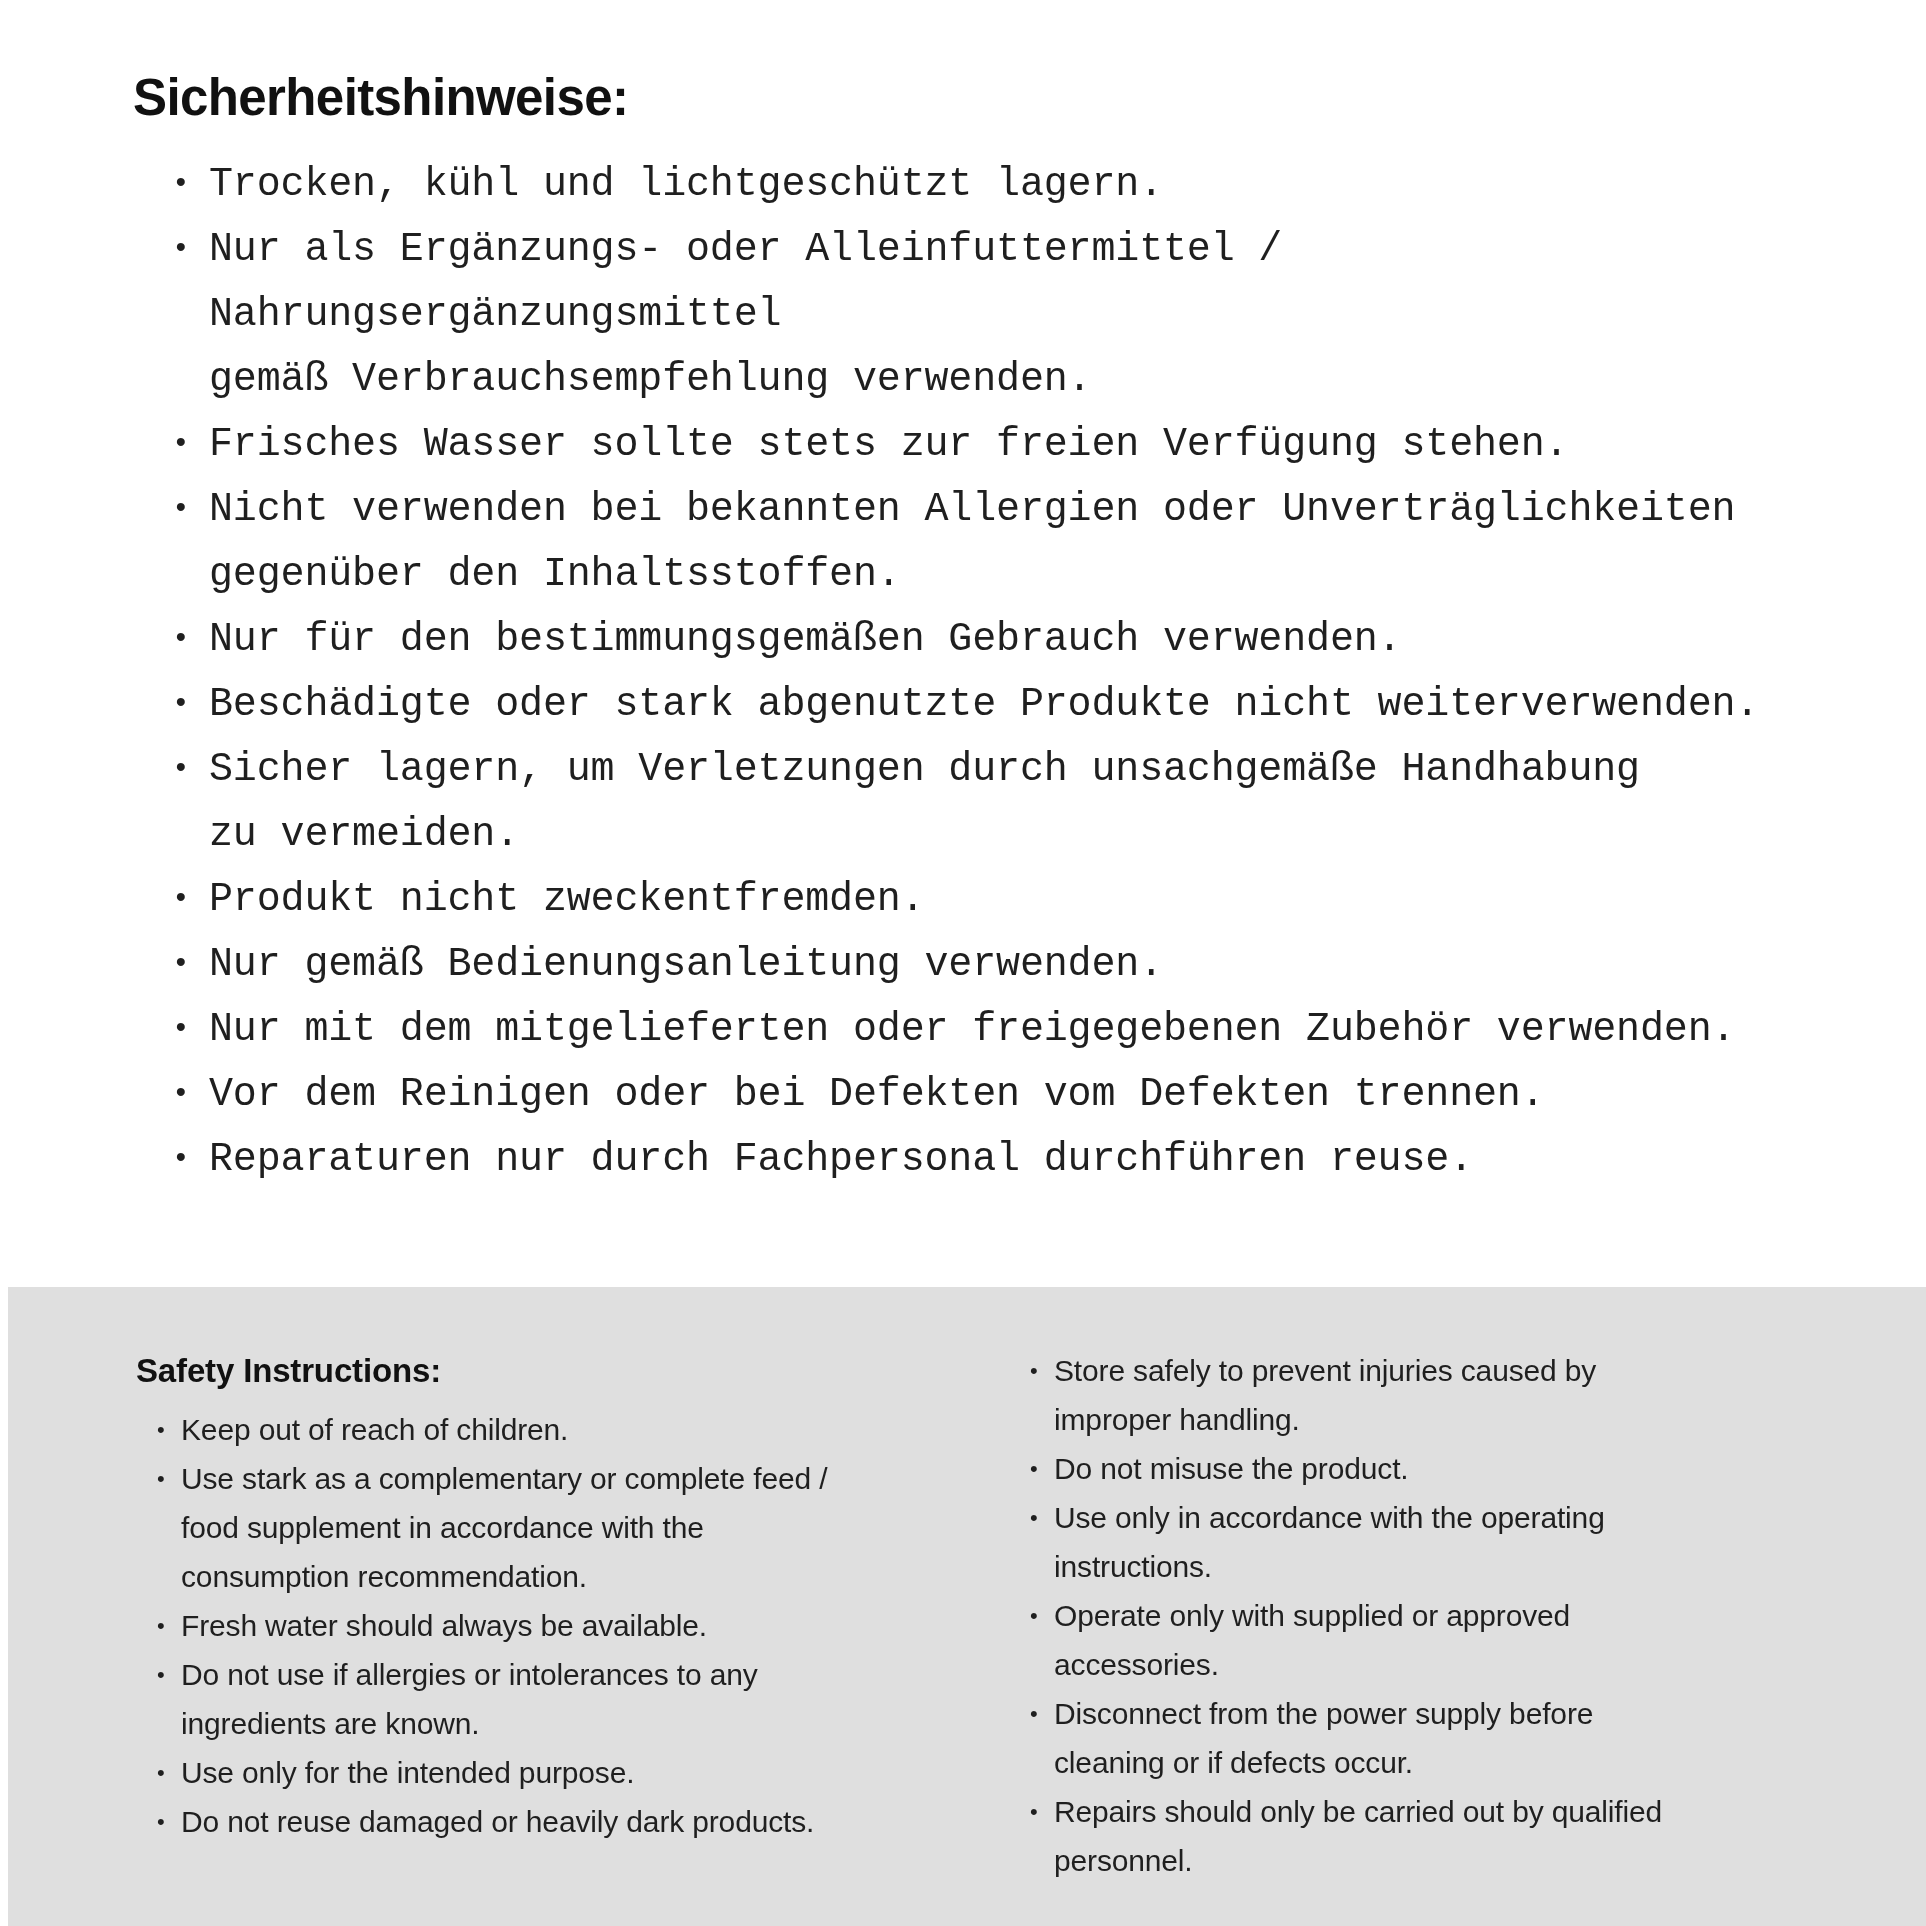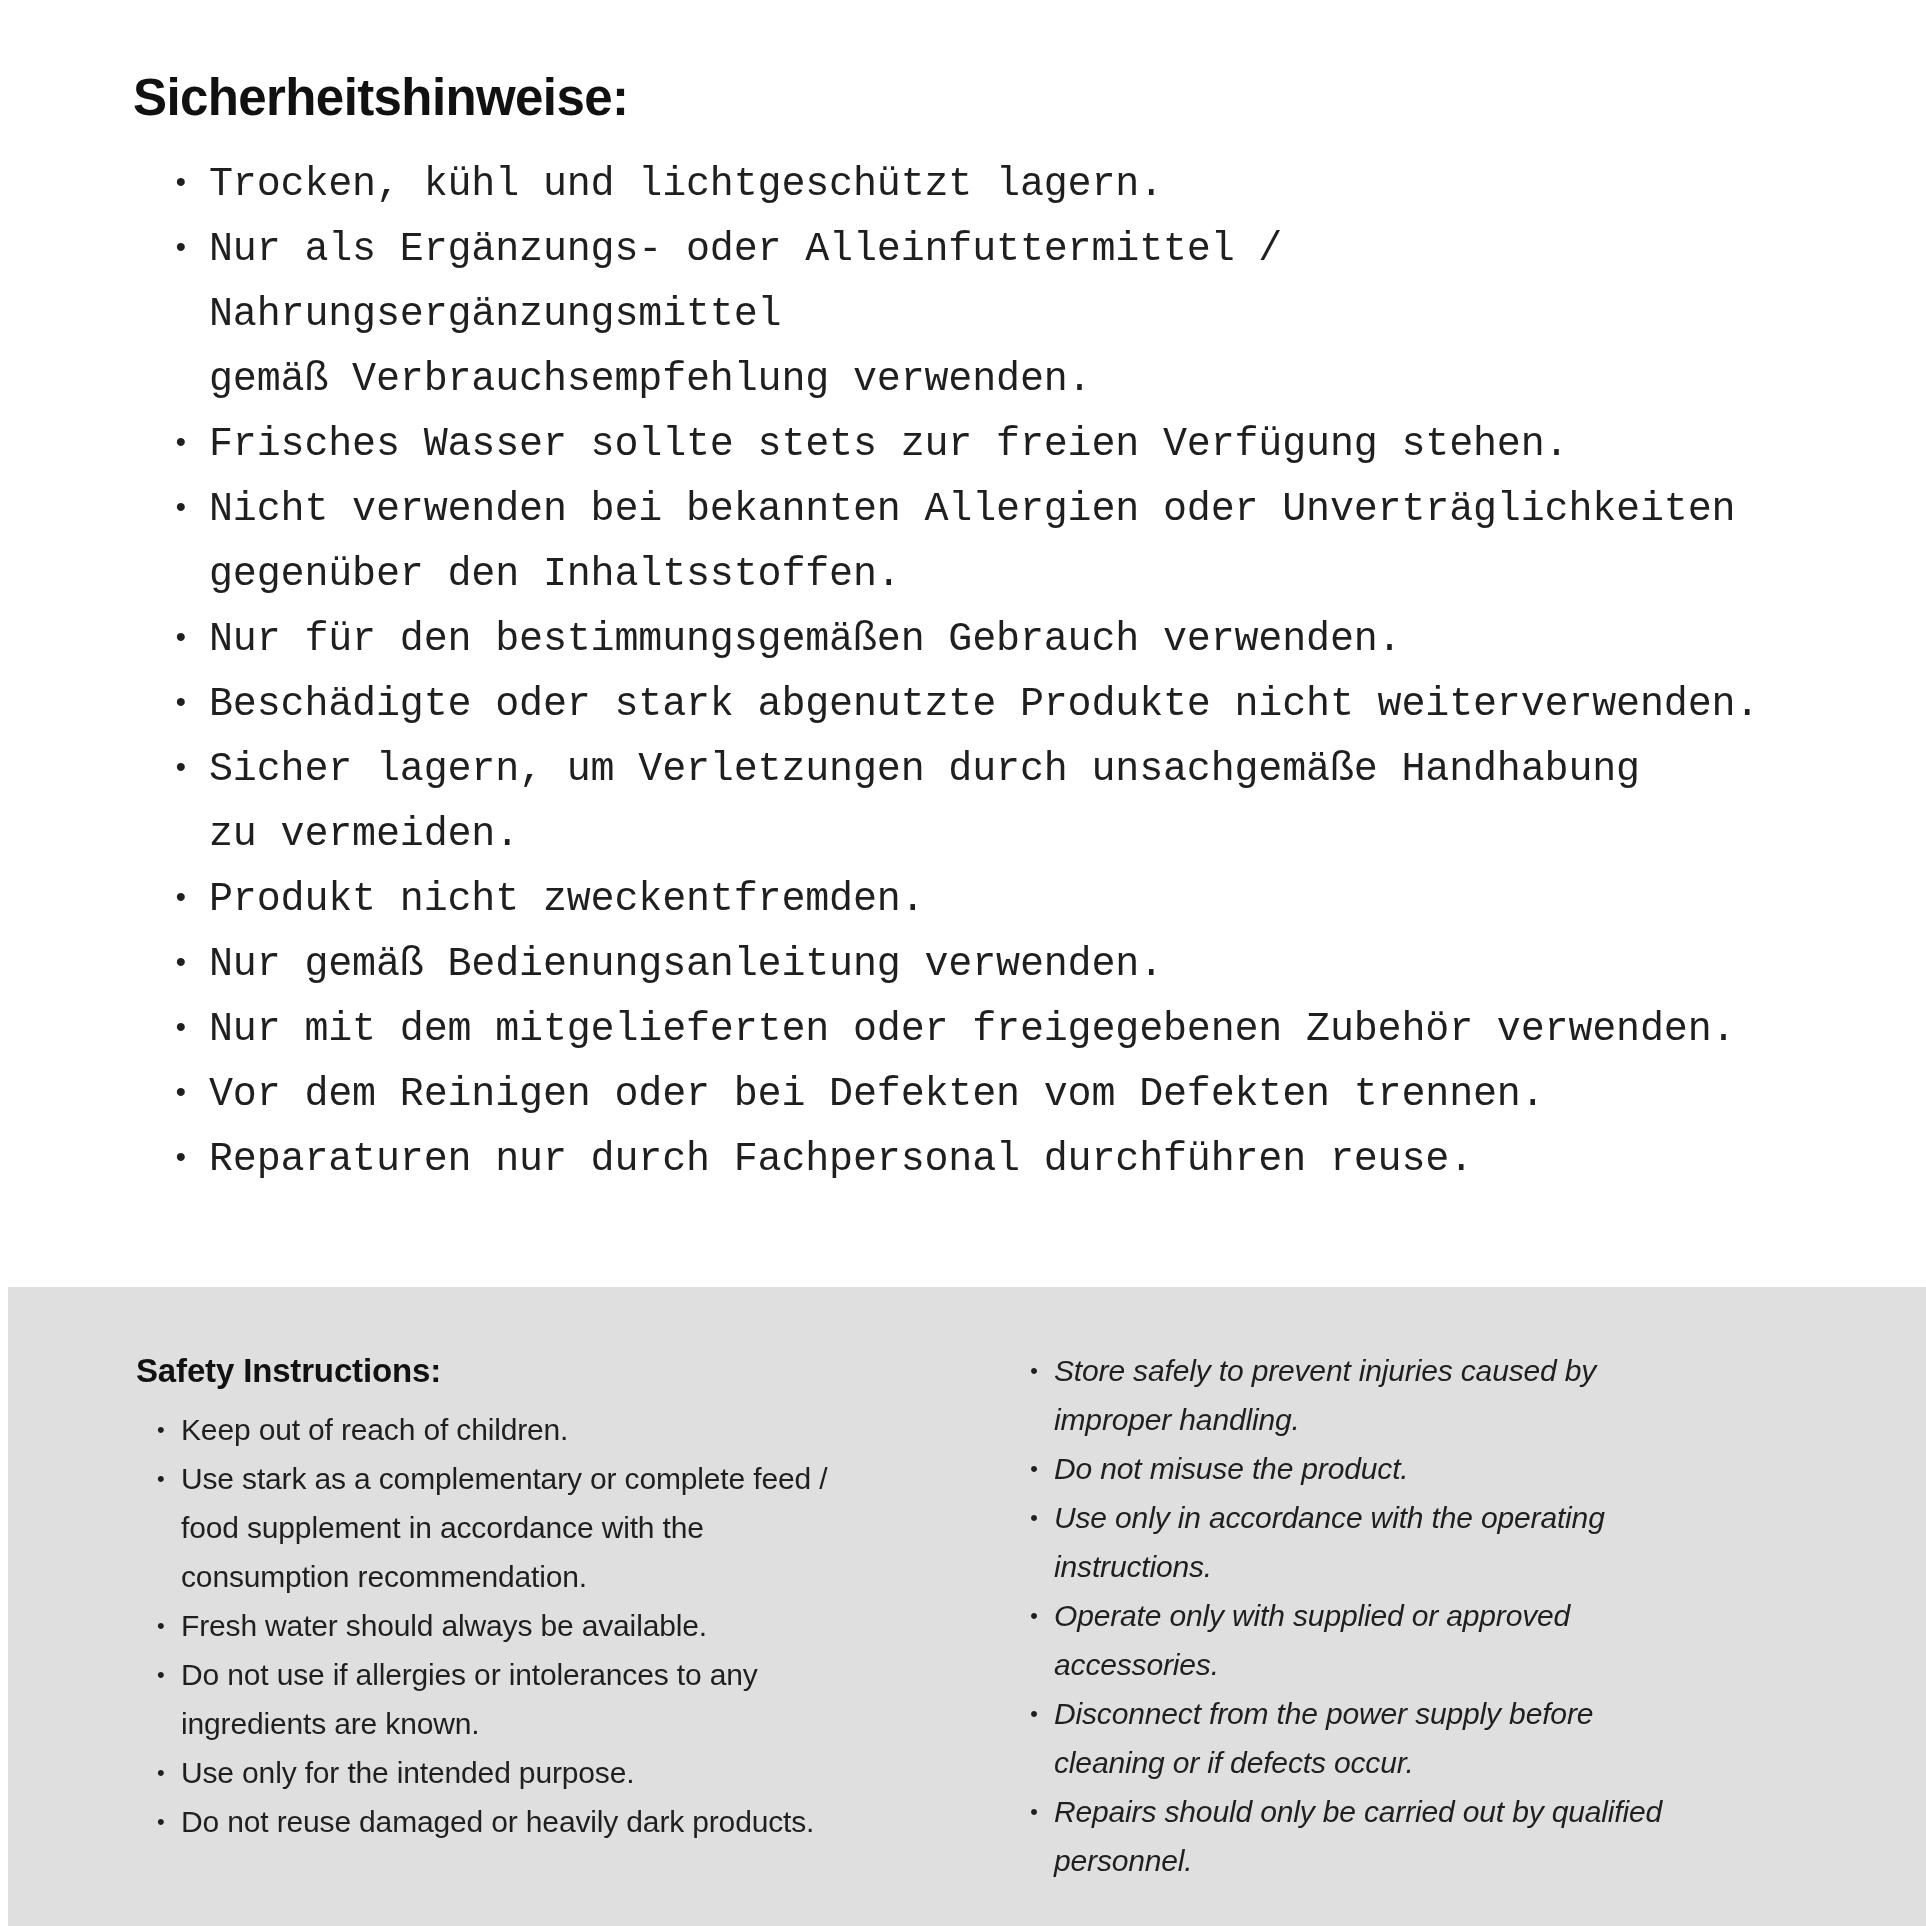--- a/index.html
+++ b/index.html
@@ -63,21 +63,20 @@
     padding: 59px 71px 0 128px;
     display: flex;
     align-items: flex-start;
   }
   .en-col-left {
     flex: none;
     width: 873px;
   }
   .en-col-right {
     flex: 1;
-    font-style: italic;
   }
   .en-title {
     font-size: 33px;
     line-height: 50px;
     font-weight: 700;
     color: #111111;
     margin: 0 0 9px 0;
   }
   .en-band li {
     position: relative;

